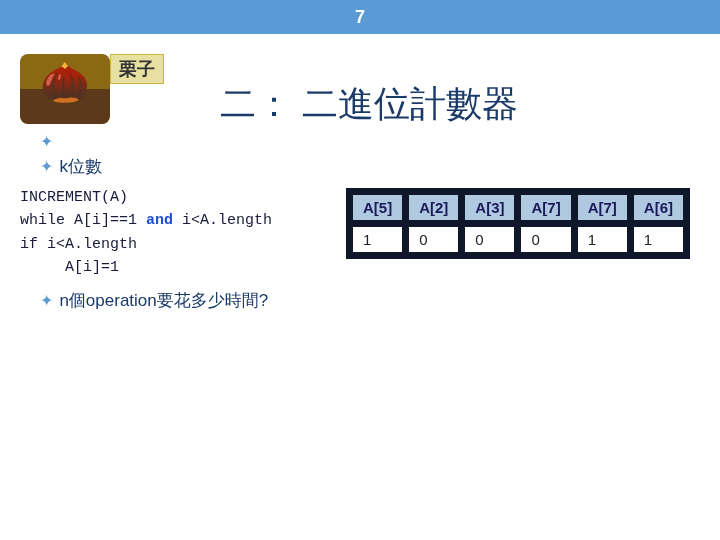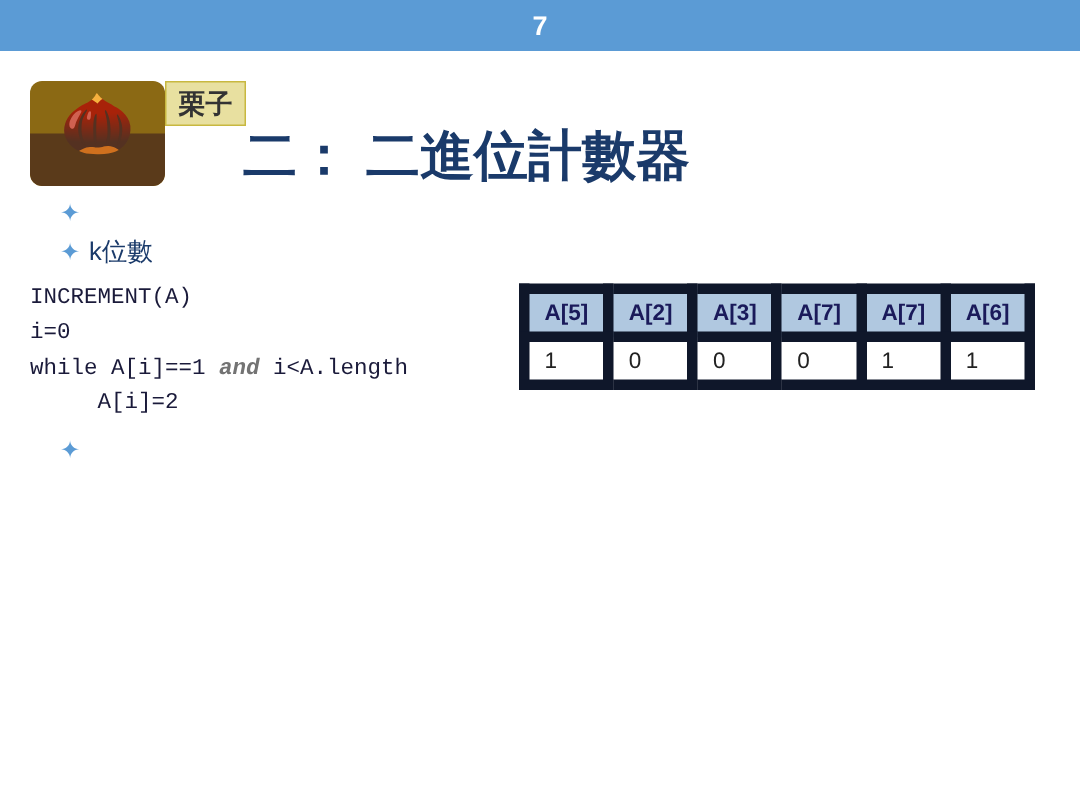--- a/index.html
+++ b/index.html
@@ -104,23 +104,23 @@
       border: 1px solid #c8b840;
       padding: 2px 8px;
       font-size: 18px;
       font-weight: bold;
       color: #333;
       z-index: 10;
     }
 
     .title {
       font-size: 36px;
-      font-weight: bold;
+      font-weight: normal;
       color: #1a3a6a;
-      margin-left: 42px;
+      margin-left: 100px;
       line-height: 1.1;
     }
 
     
     .bullets {
       margin: 8px 0 8px 20px;
     }
 
     .bullet-item {
       font-size: 17px;
@@ -150,23 +150,22 @@
       color: #1a1a3a;
       line-height: 1.55;
       flex: 1;
     }
 
     .code-line {
       white-space: pre;
     }
 
     .code-highlight {
-      color: #737373;
-      font-weight: bold;
-      font-style: italic;
+      color: #1d4ed8;
+      font-weight: bold;
     }
 
     
     .array-table {
       border-collapse: collapse;
       font-size: 15px;
       flex-shrink: 0;
       align-self: flex-start;
       margin-top: 2px;
     }
@@ -222,23 +221,23 @@
       <div class="bullet-item">
         <span class="bullet-icon">✦</span>
         <span>k位數</span>
       </div>
     </div>
 
     <div class="main-layout">
 
       <div class="code-block">
         <div class="code-line">INCREMENT(A)</div>
-        <div class="code-line">i=0</div>
         <div class="code-line">while A[i]==1 <span class="code-highlight">and</span> i&lt;A.length</div>
-        <div class="code-line">     A[i]=2</div>
+        <div class="code-line">if i&lt;A.length</div>
+        <div class="code-line">     A[i]=1</div>
       </div>
 
       <table class="array-table">
         <thead>
           <tr>
             <th>A[5]</th>
             <th>A[2]</th>
             <th>A[3]</th>
             <th>A[7]</th>
             <th>A[7]</th>
@@ -254,17 +253,18 @@
             <td>1</td>
             <td>1</td>
           </tr>
         </tbody>
       </table>
 
     </div>
 
     <div class="bottom-bullet">
       <span class="bullet-icon">✦</span>
+      <span>n個operation要花多少時間?</span>
     </div>
 
   </div>
 
 </div>
 
 </body></html>

